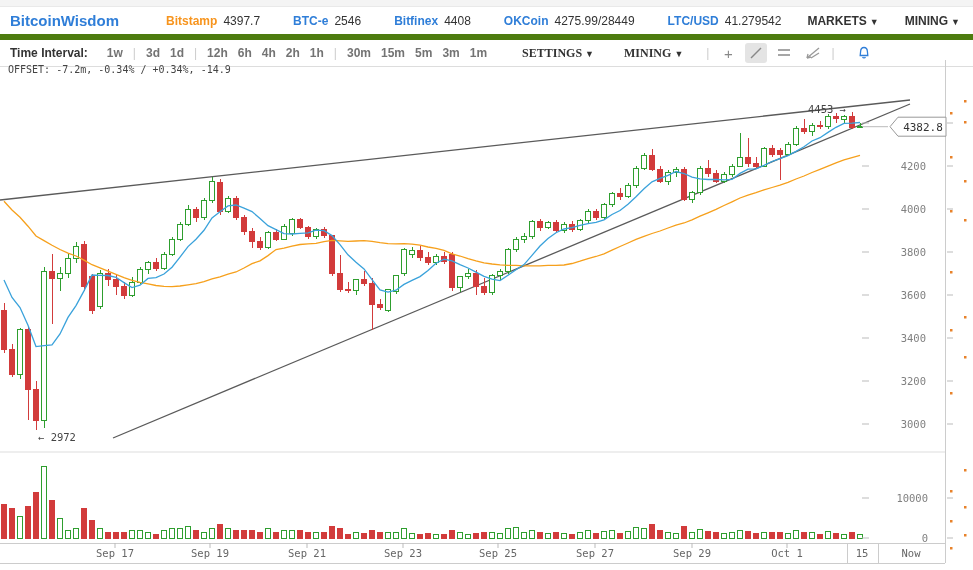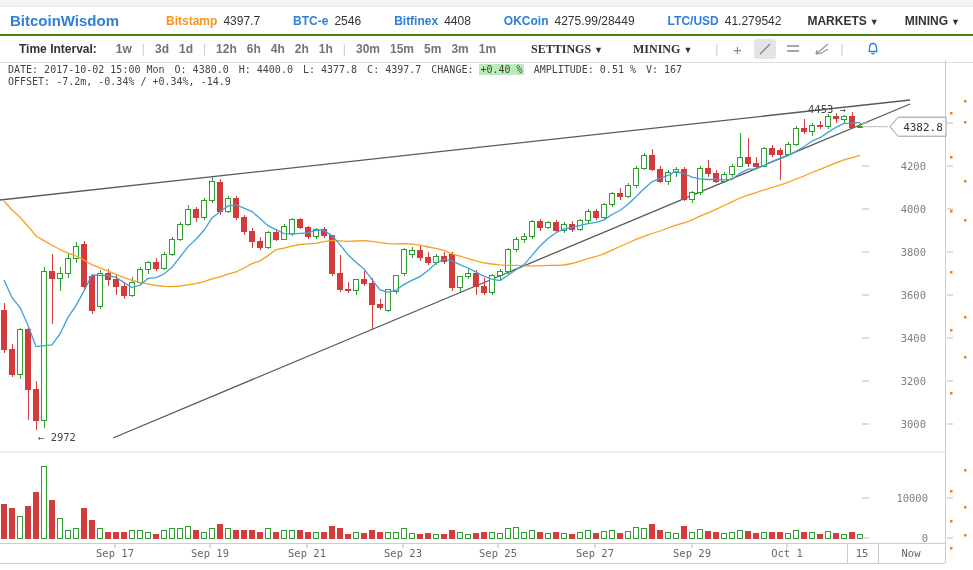--- a/index.html
+++ b/index.html
@@ -1,28 +1,28 @@
 <!DOCTYPE html>
 <html><head>
 <meta charset="utf-8">
 <style>
   html,body{margin:0;padding:0;background:#fff;font-family:"Liberation Sans",sans-serif;}
   #page{position:relative;width:973px;height:570px;overflow:hidden;background:#fff;}
   .top-strip{height:6px;background:#f4f4f4;border-bottom:1px solid #e9e9e9;}
-  .header{height:27px;display:flex;align-items:center;padding:0 10px;border-bottom:2px solid #4d7c0f;font-size:12px;white-space:nowrap;}
+  .header{height:27px;display:flex;align-items:center;padding:0 10px;border-bottom:6px solid #4d7c0f;font-size:12px;white-space:nowrap;}
   .logo{font-size:15px;font-weight:bold;color:#2F7ED8;margin-right:14px;cursor:pointer;}
   .ticker{margin-left:33px;cursor:pointer;}
   .ticker .tname{font-weight:bold;}
   .ticker .tval{color:#333;margin-left:6px;}
   .hdr-right{margin-left:auto;display:flex;align-items:center;}
   .hdr-menu{color:#333;font-weight:bold;margin-left:26px;cursor:pointer;}
   .caret{font-size:9px;color:#333;margin-left:3px;}
   .login-area{margin-left:26px;color:#666;}
   .blue-link{color:#2F7ED8;cursor:pointer;}
-  .toolbar{height:26px;display:flex;align-items:center;padding:0 19px;border-bottom:1px solid #ddd;font-size:12px;font-weight:bold;color:#333;white-space:nowrap;}
+  .toolbar{height:26px;display:flex;align-items:center;padding:0 10px;border-bottom:1px solid #ddd;font-size:12px;font-weight:bold;color:#333;white-space:nowrap;}
   .tb-label{margin-right:14px;}
   .iv{color:#737373;margin:0 5px;cursor:pointer;}
   .iv.active{color:#737373;}
   .sep{color:#ccc;margin:0 5px;font-weight:normal;}
   .tb-menu{margin-left:30px;cursor:pointer;font-family:Liberation Serif, serif;}
   .tool-icons{display:flex;align-items:center;margin-left:18px;}
   .ticon{width:22px;height:20px;display:flex;align-items:center;justify-content:center;color:#888;font-size:15px;font-weight:normal;margin:0 3px;cursor:pointer;border-radius:3px;}
   .ticon.active{background:#e4e4e4;}
   .bell{margin-left:16px;cursor:pointer;display:flex;align-items:center;}
   .info{position:absolute;left:8px;top:64px;font-family:"DejaVu Sans Mono",monospace;font-size:10px;line-height:12px;color:#444;z-index:5;white-space:nowrap;}
@@ -81,21 +81,20 @@
     </span>
     <span class="bell">
       <svg width="16" height="16">
           <path d="M8 2.5 C5.6 2.5 4.7 4.4 4.6 6.5 L4.2 10.5 H11.8 L11.4 6.5 C11.3 4.4 10.4 2.5 8 2.5 Z" fill="none" stroke="#2F7ED8" stroke-width="1.3"></path>
           <path d="M6.6 12 a1.5 1.5 0 0 0 2.8 0" fill="none" stroke="#2F7ED8" stroke-width="1.3"></path>
         </svg>
     </span>
   </div>
 
   <div class="info">
-    <div id="info-line1"><span class="seg">DATE: 2017-10-02 15:00 Mon</span><span class="seg">O: 4380.0</span><span class="seg">H: 4400.0</span><span class="seg">L: 4377.8</span><span class="seg">C: 4397.7</span><span class="seg">CHANGE: <span class="chg">+0.40 %</span></span><span class="seg">AMPLITUDE: 0.51 %</span><span class="seg">V: 167</span></div>
     <div>OFFSET: -7.2m, -0.34% / +0.34%, -14.9</div>
   </div>
 
   <svg id="chart" width="973" height="510">
       <g>
         <line x1="0" y1="140" x2="910" y2="40" stroke="#5a5a5a" stroke-width="1.3"></line>
         <line x1="113" y1="378" x2="910" y2="44" stroke="#5a5a5a" stroke-width="1.3"></line>
       </g>
       <g shape-rendering="crispEdges">
         <line x1="4" y1="242.525" x2="4" y2="293.04999999999995" stroke="#D23B3B" stroke-width="1"></line>

